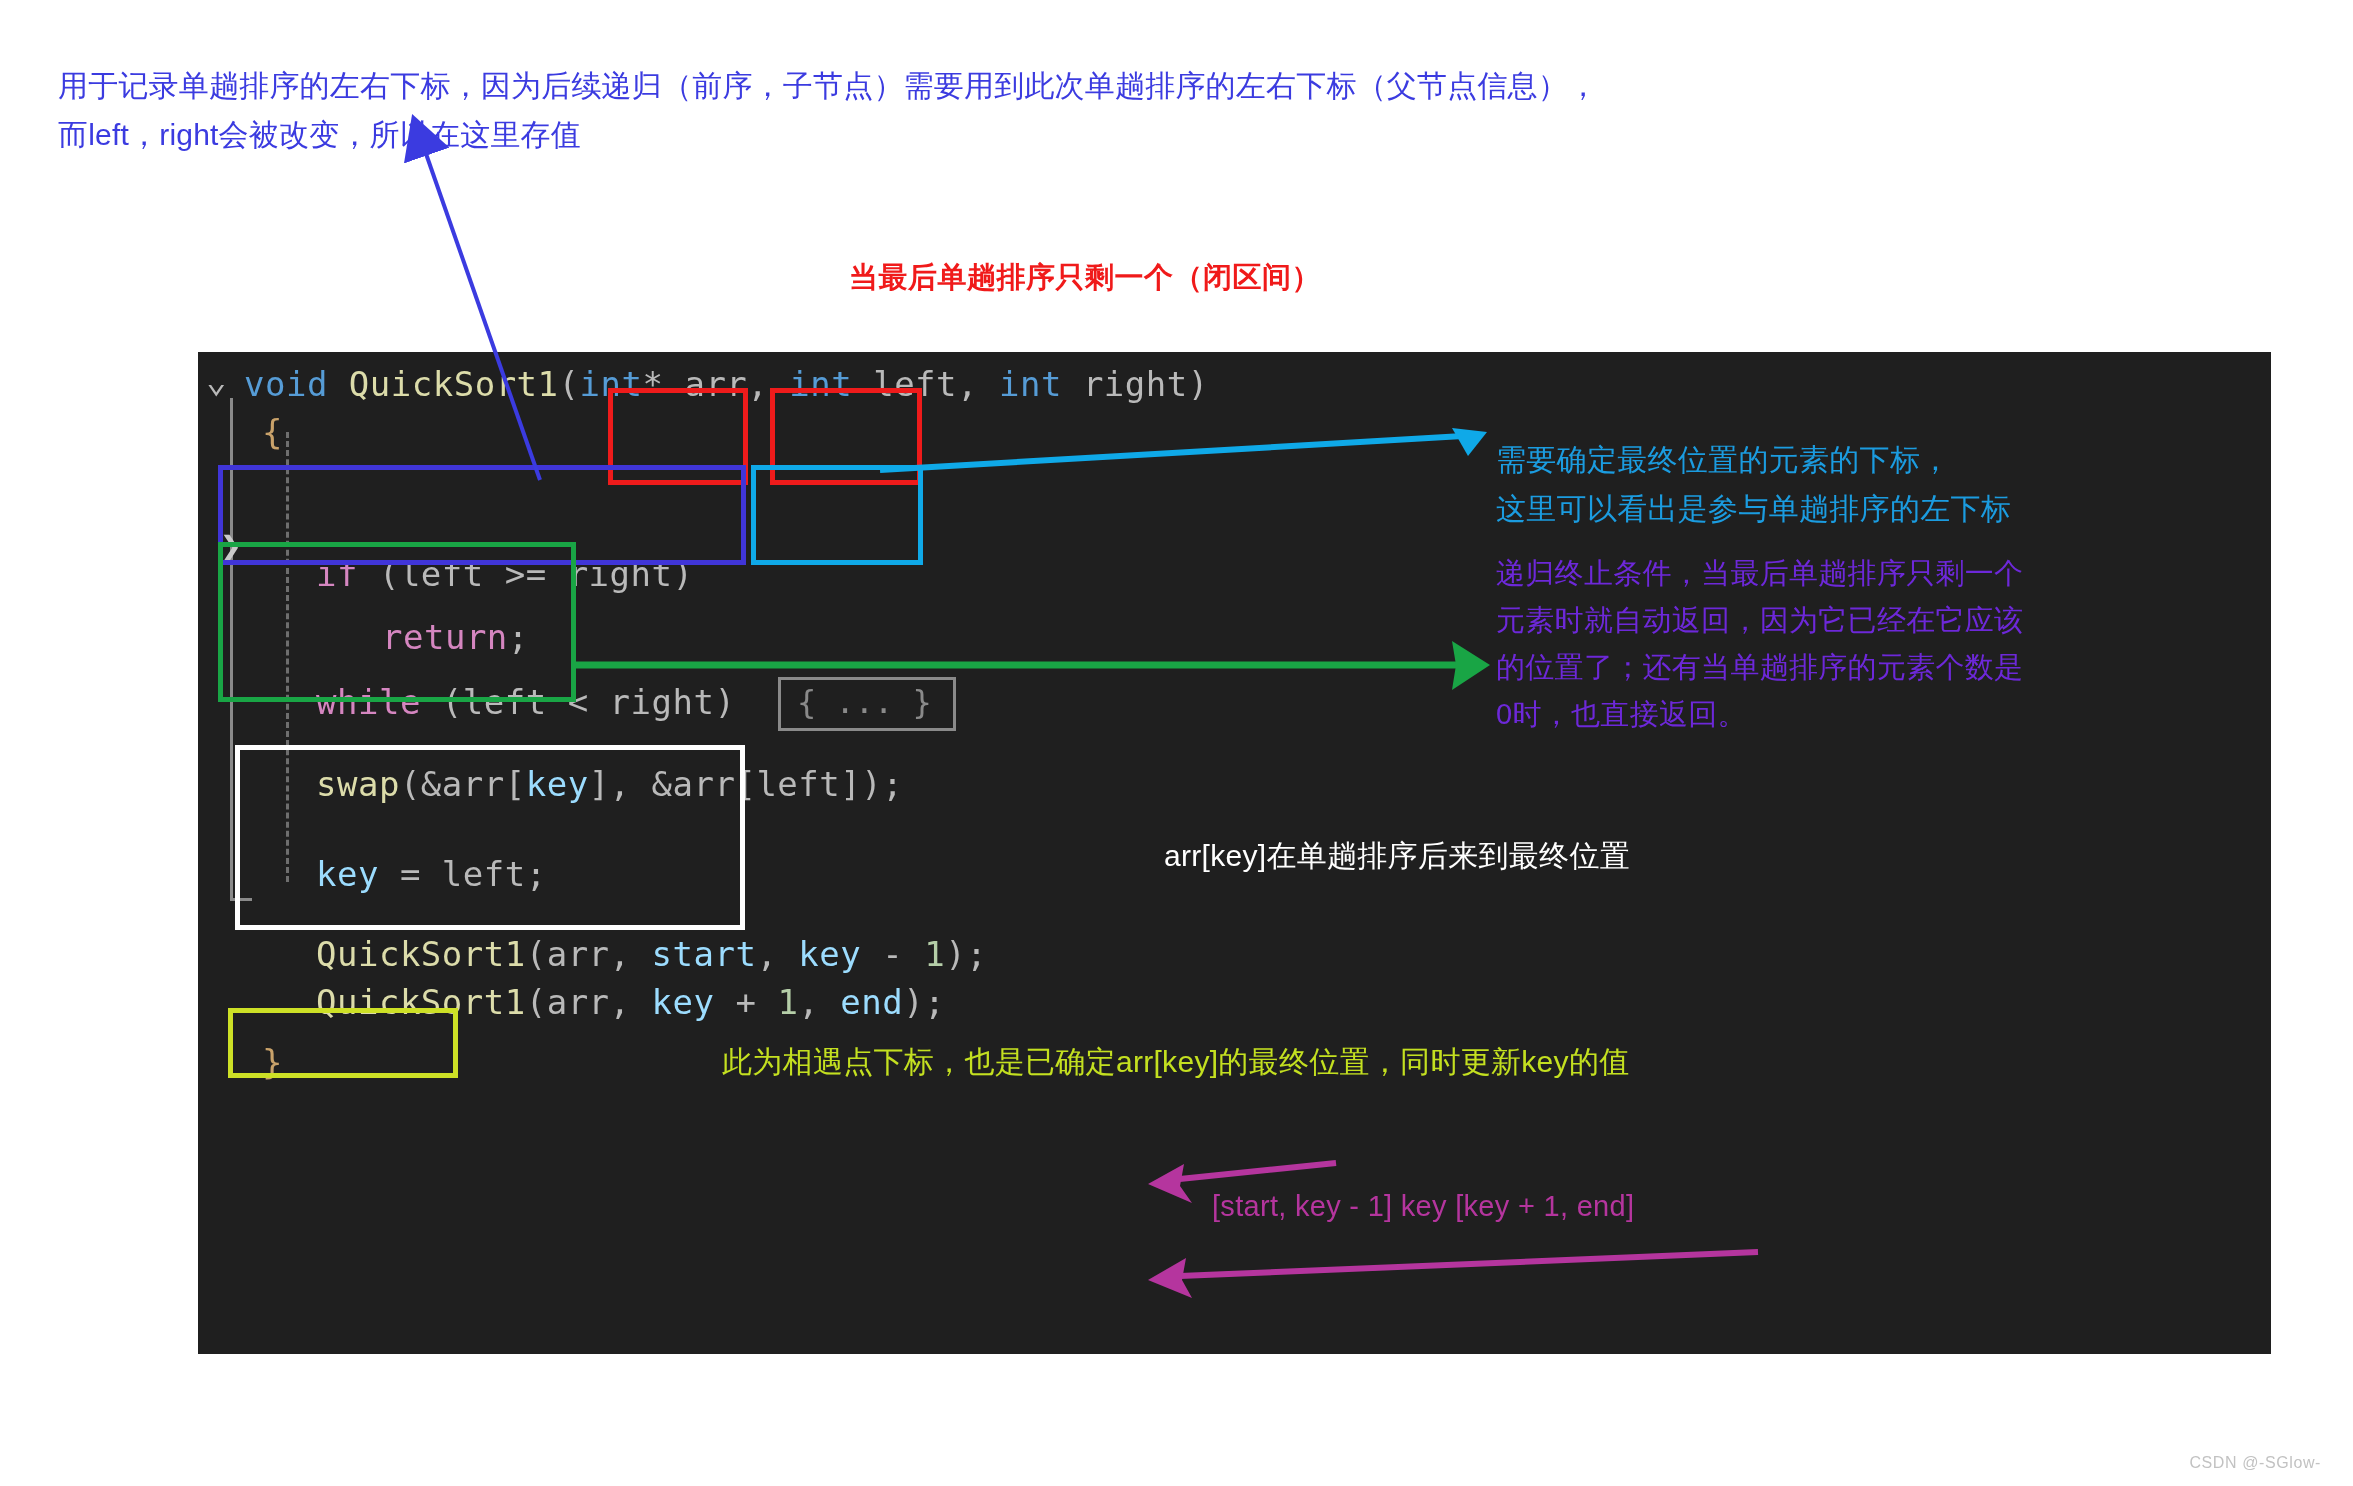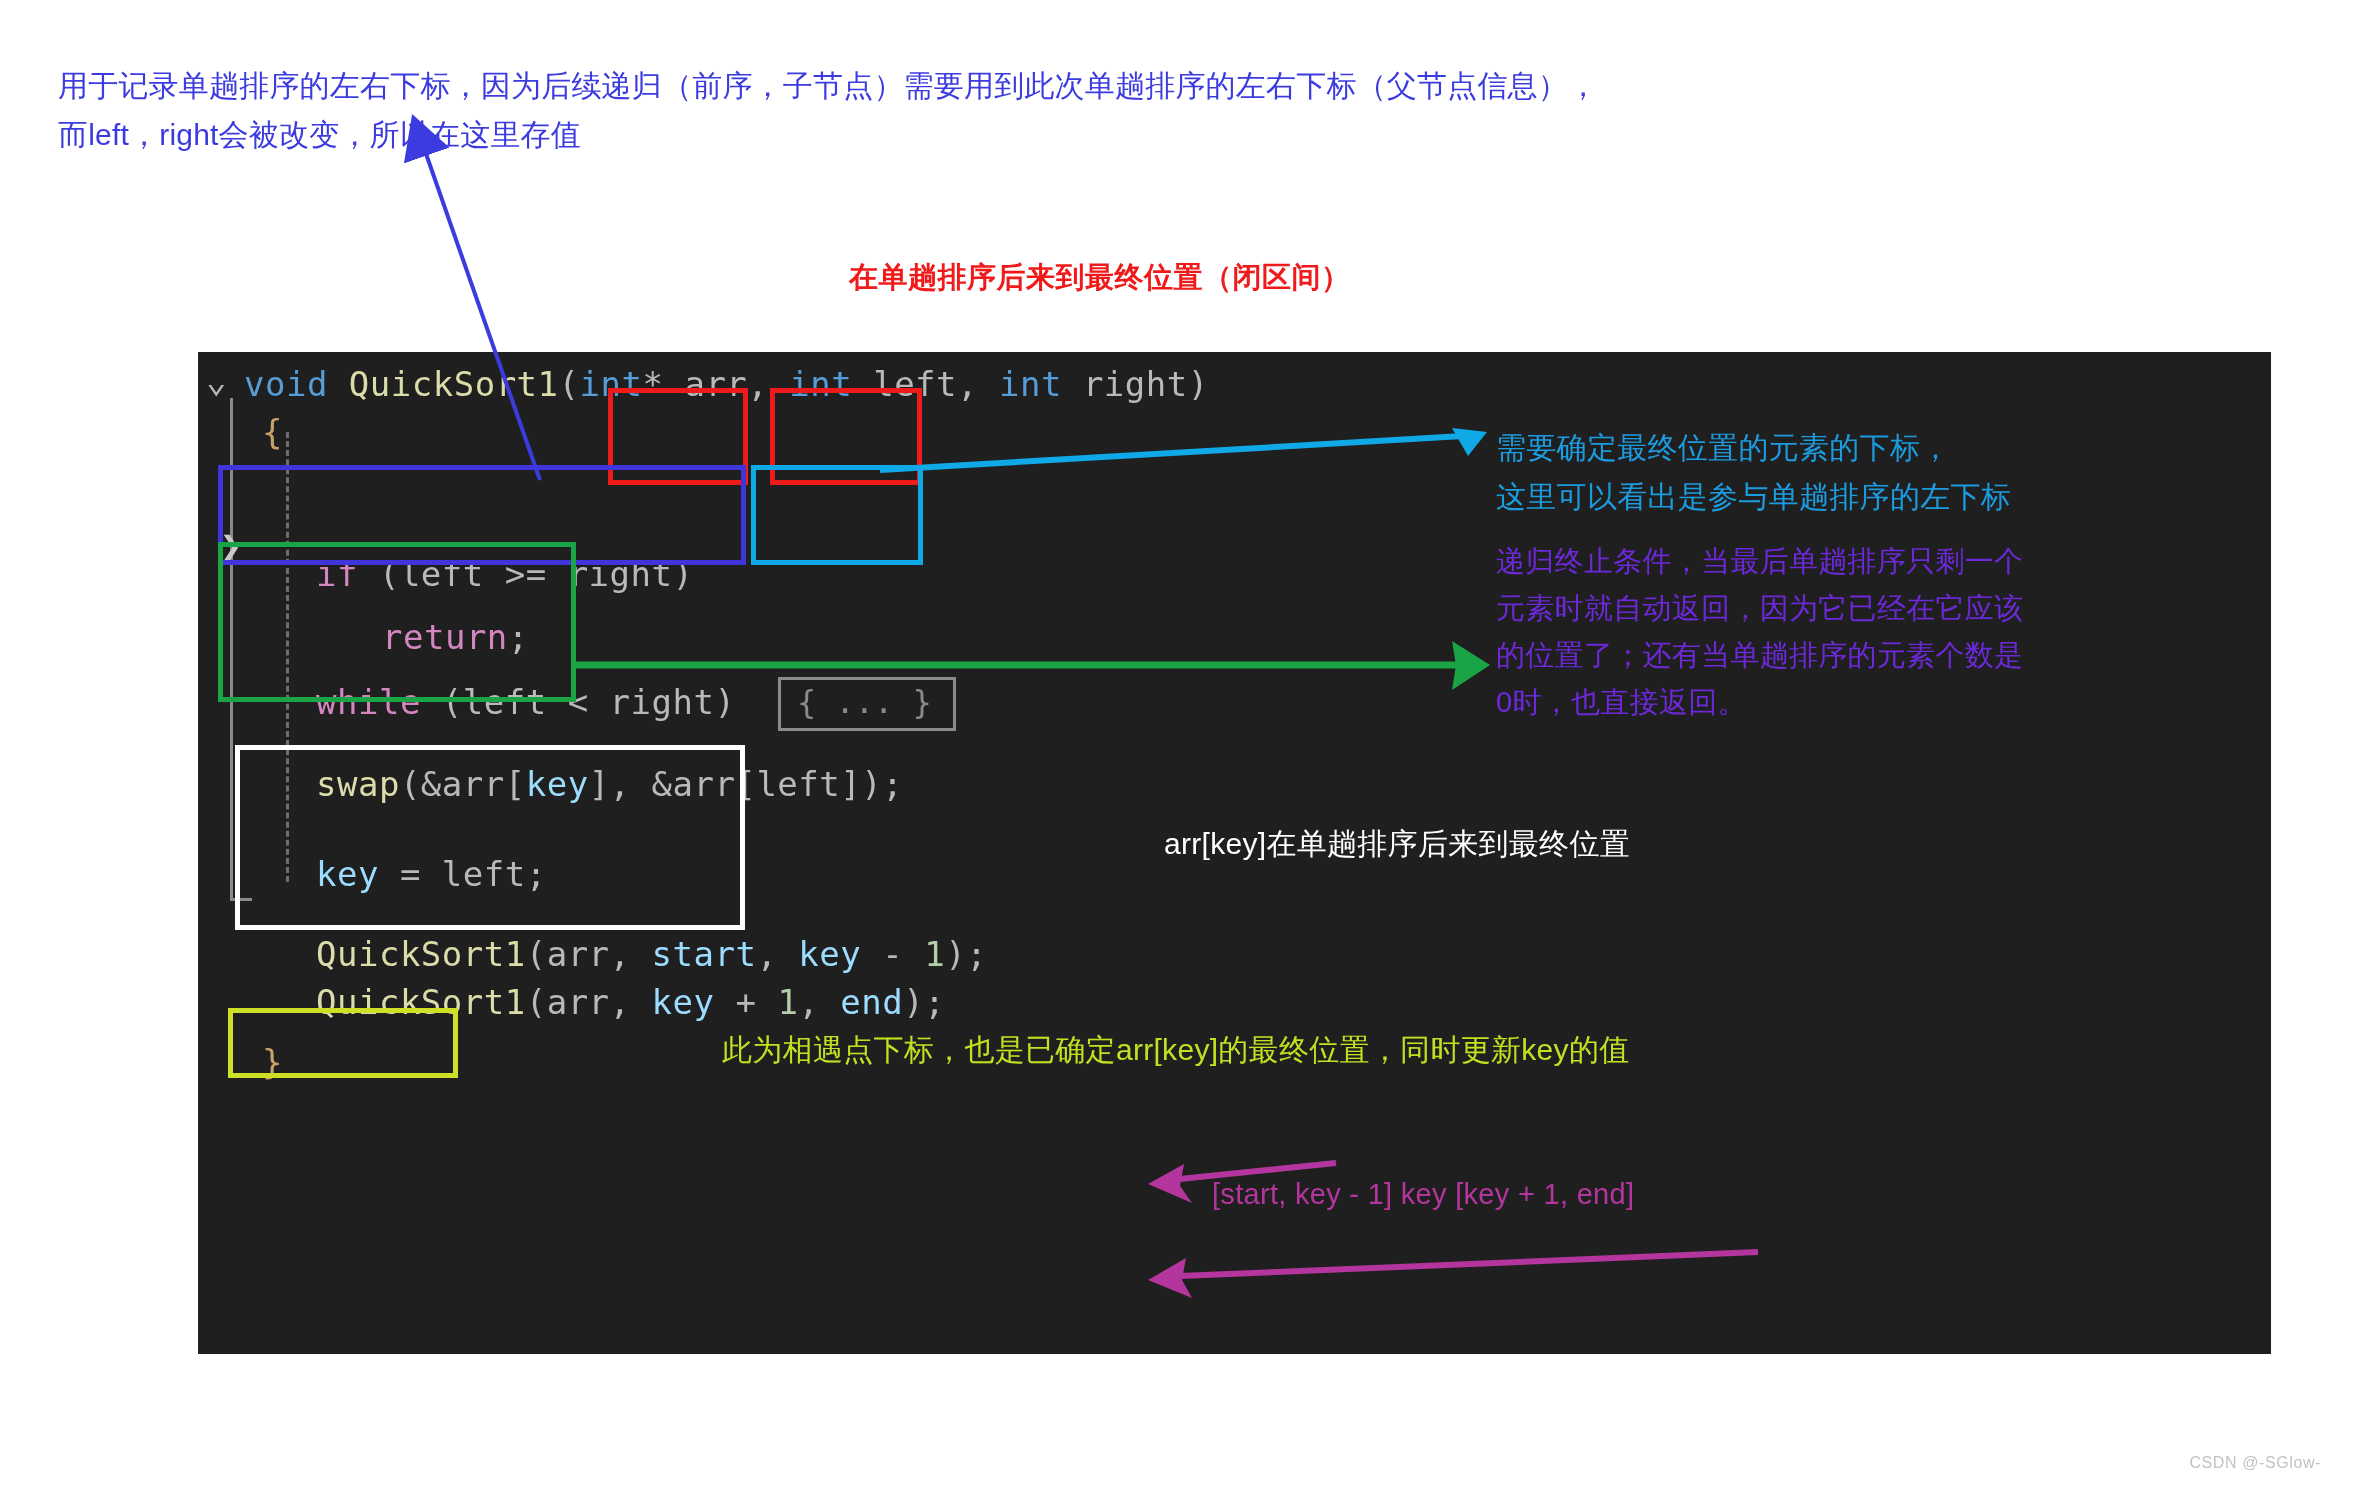--- a/index.html
+++ b/index.html
@@ -130,20 +130,21 @@
   .hl-cyan    { border: 5px solid #0fa9e8; }
   .hl-green   { border: 5px solid #19a545; }
   .hl-white   { border: 5px solid #ffffff; }
   .hl-yellow  { border: 5px solid #cde026; }
 
   
   .anno {
     position: absolute;
     white-space: pre-line;
     letter-spacing: 0.3px;
+    margin-top: 12px;
   }
   .anno-cyan  { color: #1b9ce0; font-size: 30px; line-height: 1.62; }
   .anno-green { color: #6d28d9; font-size: 29px; line-height: 1.62; }
   .anno-white { color: #ffffff; font-size: 30px; }
   .anno-yellow{ color: #c4e020; font-size: 30px; }
   .anno-magenta { color: #b5359e; font-size: 29px; }
 
   
   .watermark {
     position: absolute;
@@ -161,21 +162,21 @@
     height: 1486px;
     pointer-events: none;
   }
 </style>
 </head>
 <body>
 
 <div class="top-note"><span>用于记录单趟排序的左右下标，因为后续递归（前序，子节点）需要用到此次单趟排序的左右下标（父节点信息），</span>
 <span>而left，right会被改变，所以在这里存值</span></div>
 
-<div class="red-caption">在单趟排序后来到最终位置（闭区间）</div>
+<div class="red-caption">当最后单趟排序只剩一个（闭区间）</div>
 
 <div class="code-wrap">
   <div class="code">
 
     <div class="fold-chevron">⌄</div>
     <div class="fold-bar"></div>
     <div class="fold-bar-foot"></div>
     <div class="fold-arrow">❯</div>
     <div class="indent-guide"></div>
 

